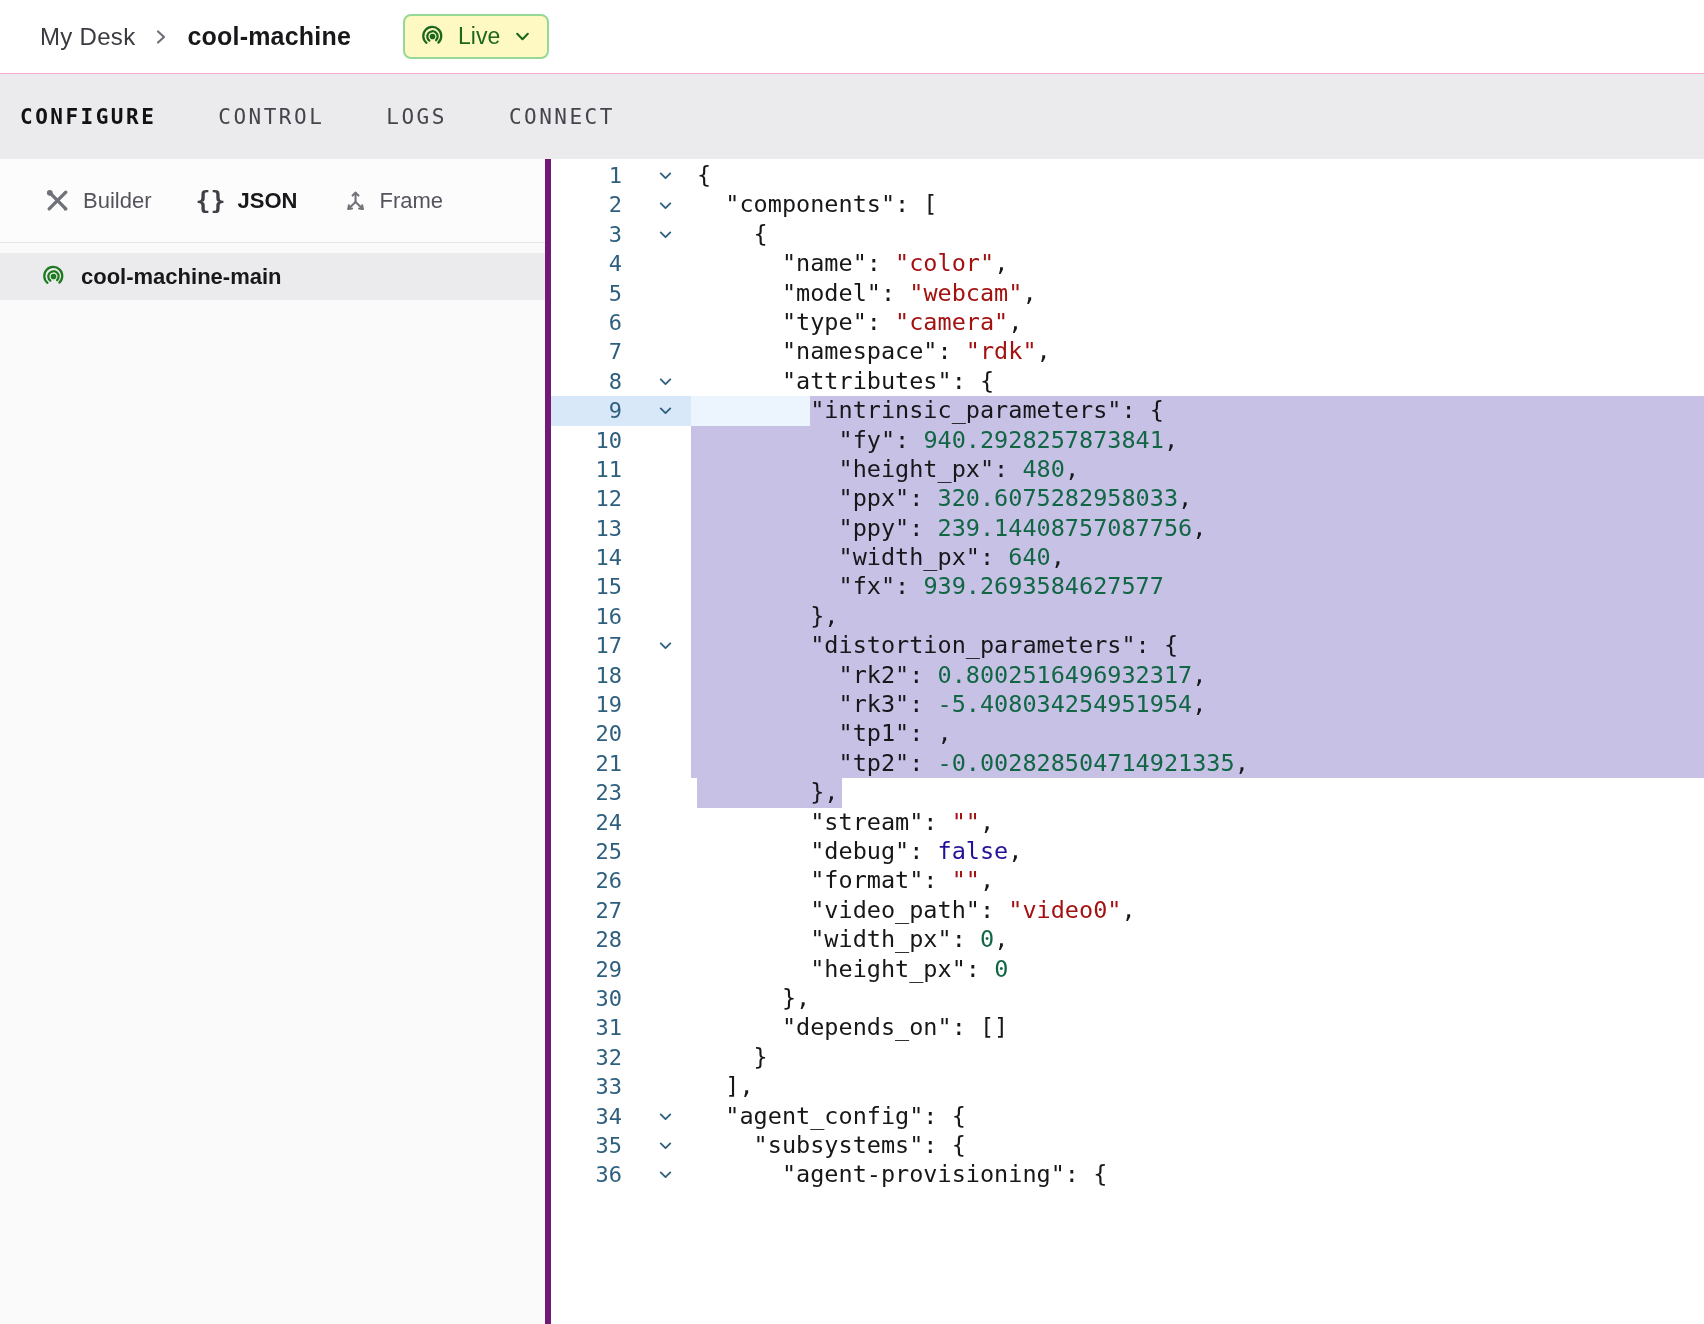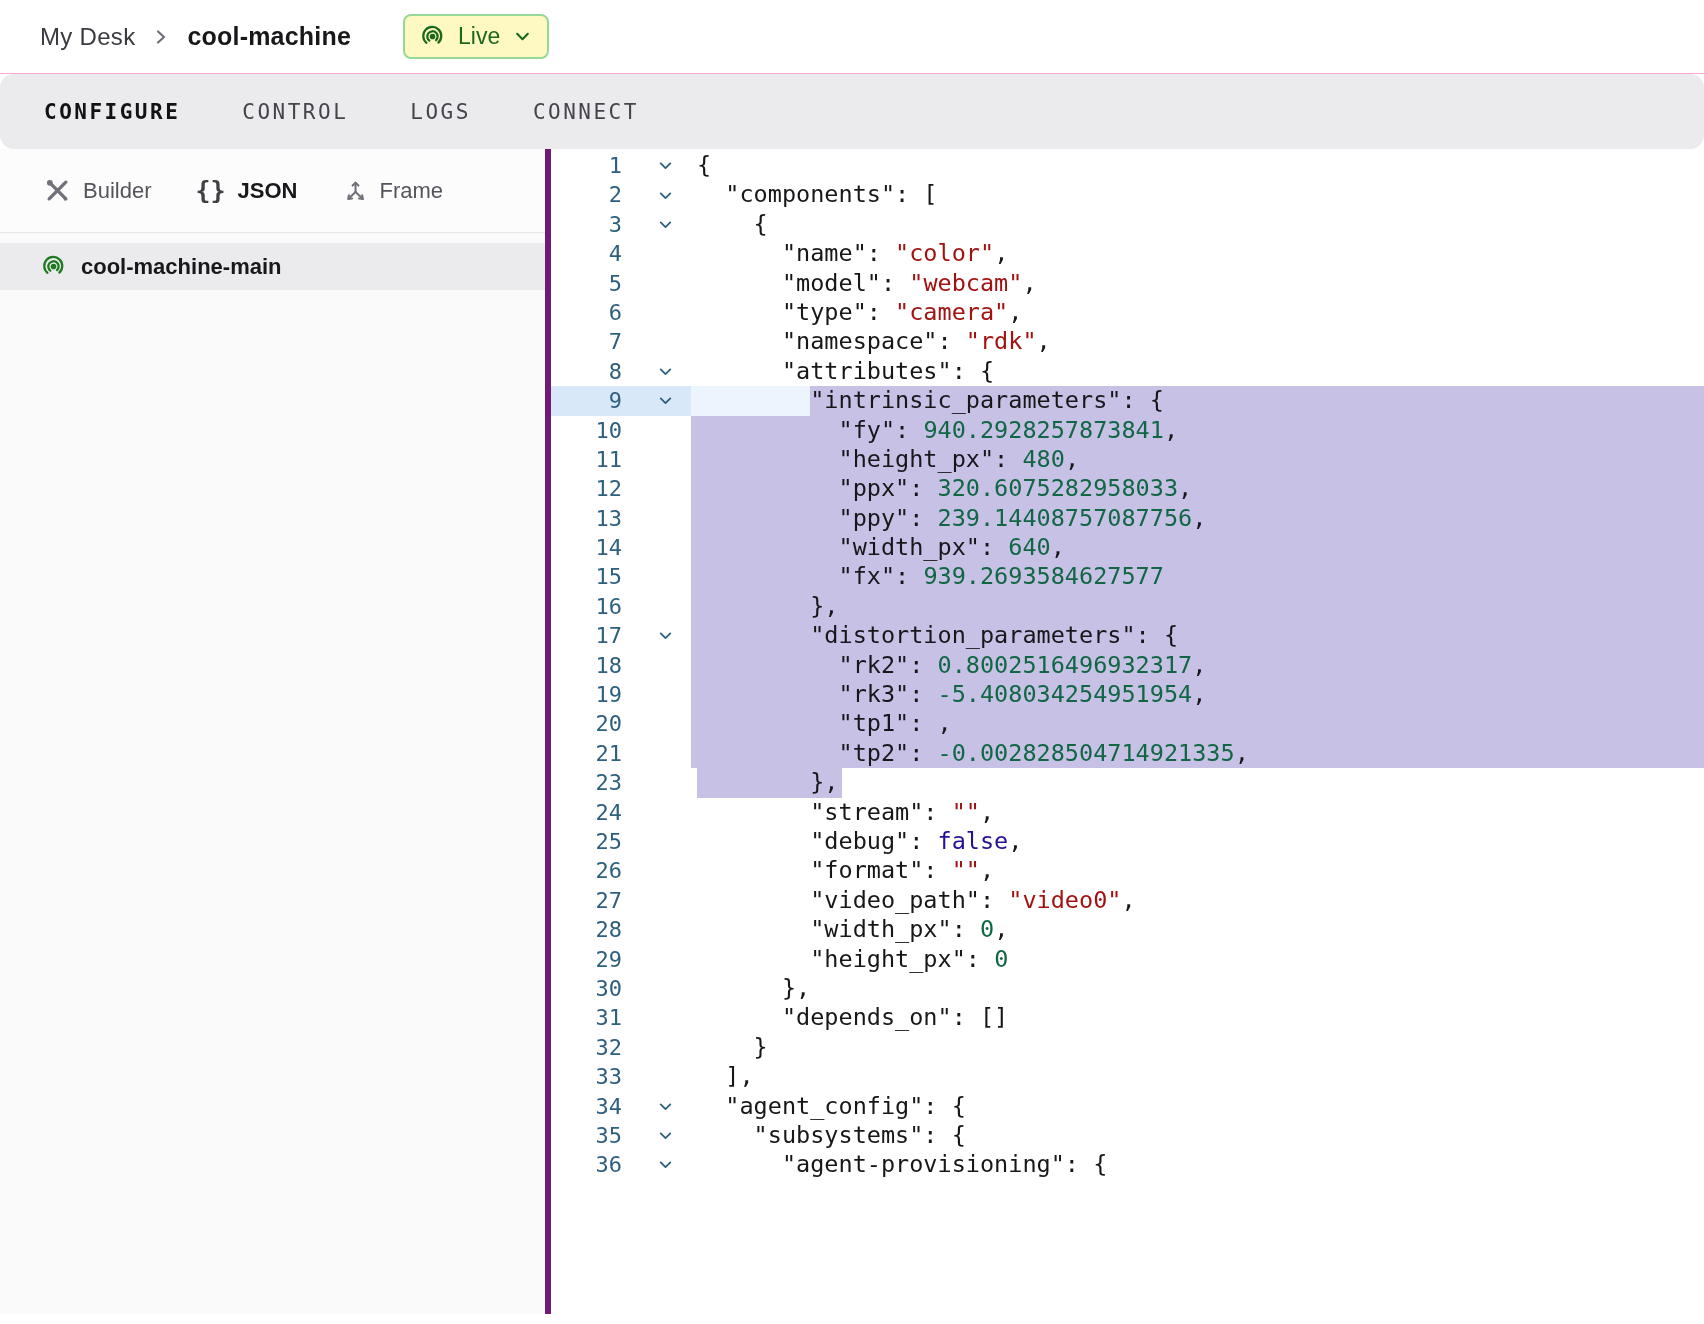--- a/index.html
+++ b/index.html
@@ -11,22 +11,22 @@
             padding:0 40px; gap:14px; border-bottom:1px solid #f9a8d4; }
   .crumb-parent { font-size:24px; color:#3a3a40; letter-spacing:.3px; cursor:pointer; }
   .crumb-current { font-size:25px; color:#18181b; font-weight:bold; letter-spacing:.2px; }
   .crumb-sep { display:flex; align-items:center; color:#6f6f78; margin:0 2px; }
   .live-badge { margin-left:38px; display:flex; align-items:center; gap:12px;
                 background:#fef9c3; border:2px solid #96d996; border-radius:8px;
                 padding:7px 16px 7px 14px; cursor:pointer; }
   .live-badge .label { font-size:23px; color:#1d671d; }
 
   
-  .tabbar { height:75px; background:#ebebed; display:flex; align-items:center;
-            padding:0 44px; gap:62px;border-radius:14px; }
+  .tabbar { height:85px; background:#ebebed; display:flex; align-items:center;
+            padding:0 20px; gap:62px; }
   .tab { font-family:"DejaVu Sans Mono", monospace; font-size:21px; letter-spacing:2.5px;
          color:#44444c; cursor:pointer; }
   .tab.active { font-weight:bold; color:#121215; }
 
   
   .content { display:flex; height:1165px; }
   .sidebar { width:551px; flex:none; background:#fafafa; border-right:6px solid #701a75; }
   .toggles { height:84px; background:#fcfcfd; border-bottom:1px solid #e6e6e9;
              display:flex; align-items:center; padding:0 44px; gap:44px; }
   .toggle { display:flex; align-items:center; gap:12px; font-size:22px; color:#54545c; cursor:pointer; }

